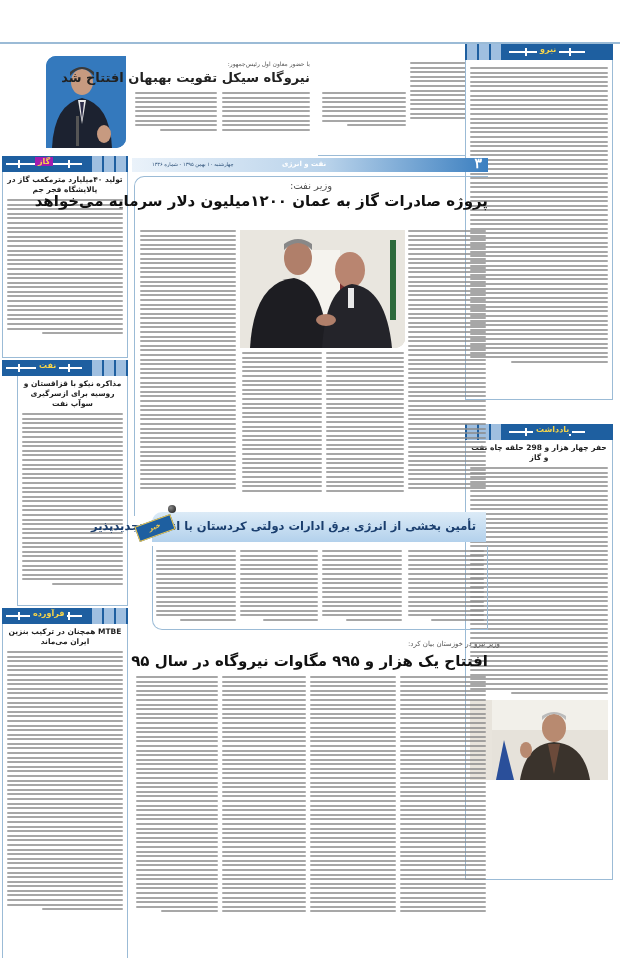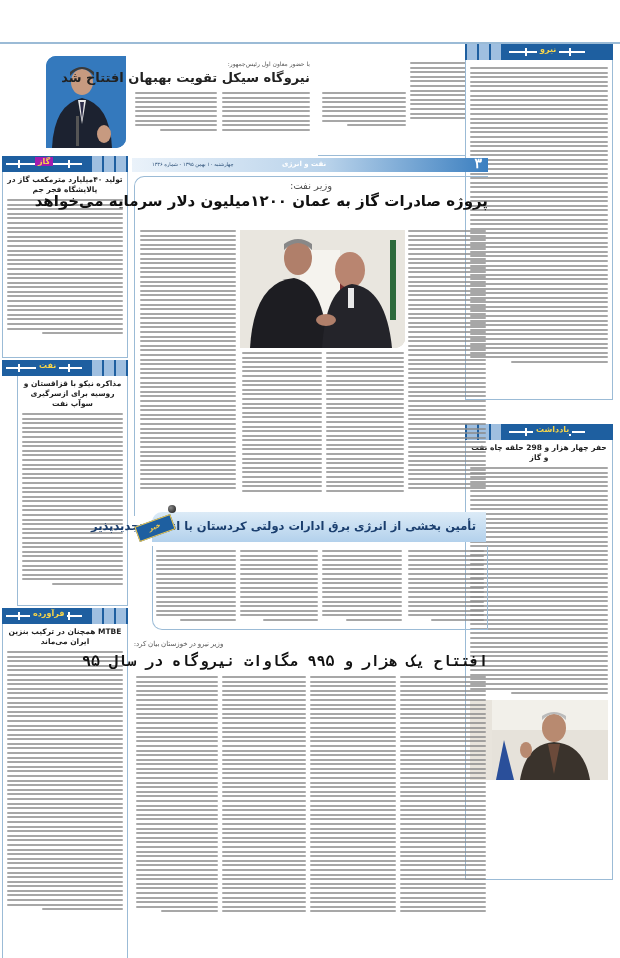--- a/index.html
+++ b/index.html
@@ -42,22 +42,22 @@
   .main-photo { left: 240px; top: 230px; width: 165px; height: 118px; border-radius: 0 0 10px 0; overflow: hidden; background: #d8d2c8; }
 
   
   .banner { left: 152px; top: 512px; width: 334px; height: 30px; background: linear-gradient(180deg,#dcebf7 0%,#b3d1ec 100%); border-radius: 10px 0 0 0; }
   .banner-title { position: absolute; right: 10px; top: 7px; font-size: 11.5px; font-weight: bold; color: #1a3e6e; white-space: nowrap; }
   .pin-tag { left: 136px; top: 520px; width: 38px; height: 16px; background: #1e5fa0; transform: rotate(-20deg); border: 1.5px solid #f2c94c; }
   .pin-tag span { display:block; text-align:center; color:#f2c94c; font-size:7px; font-weight:bold; line-height:13px; }
   .pin-head { left: 168px; top: 505px; width: 8px; height: 8px; background: radial-gradient(circle at 35% 35%,#888,#111); border-radius: 50%; }
   .bottom-box { left: 152px; top: 546px; width: 336px; height: 84px; border: 1.5px solid #9bbbd6; border-top: none; border-radius: 0 0 0 10px; }
 
-  .b-kicker { left: 134px; top: 640px; width: 354px; text-align: left; font-size: 7px; color: #555; font-family: Liberation Serif, serif; }
-  .b-title { left: 134px; top: 652px; width: 354px; text-align: center; font-size: 15px; font-weight: bold; color: #111; white-space: nowrap; font-family: Liberation Mono, monospace; }
+  .b-kicker { left: 146px; top: 640px; width: 354px; text-align: right; font-size: 7px; color: #555; }
+  .b-title { left: 134px; top: 652px; width: 354px; text-align: center; font-size: 15px; font-weight: bold; color: #111; white-space: nowrap; }
 
   .lcol { left: 2px; width: 126px; }
 </style>
 </head>
 <body>
 
 <div class="abs topline"></div>
 
 <div class="abs top-photo">
   <svg width="80" height="92" viewBox="0 0 80 92">

